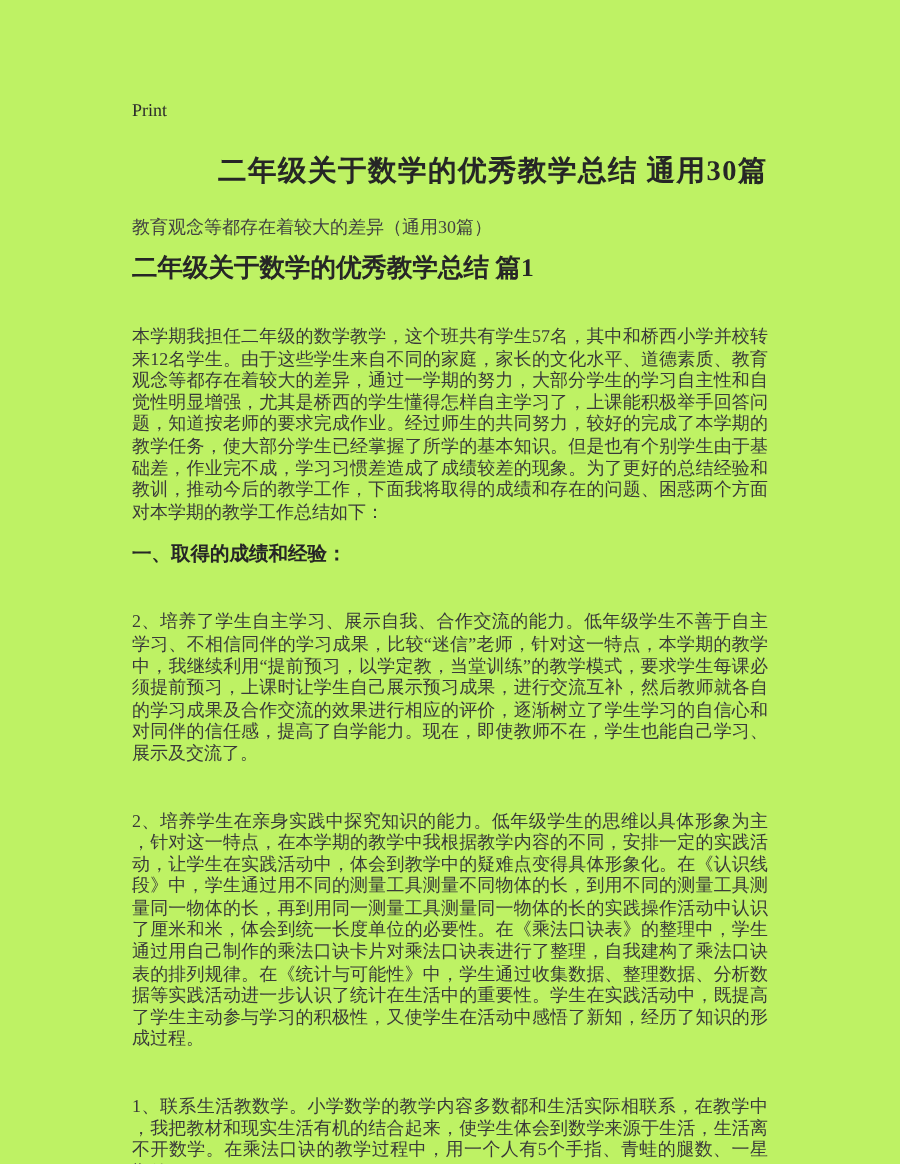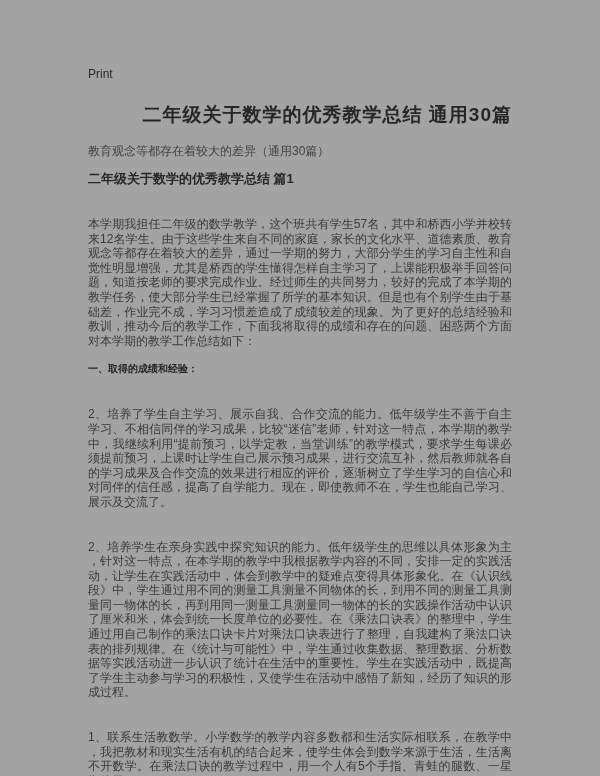--- a/index.html
+++ b/index.html
@@ -5,24 +5,24 @@
   html, body {
     margin: 0;
     padding: 0;
     background: #ffffff;
   }
   .page {
     position: relative;
     width: 600px;
     height: 776px;
     box-sizing: border-box;
-    background: #a3a3a3;
+    background: #bef264;
     padding: 64px 88px 0 88px;
     overflow: hidden;
-    font-family: Liberation Sans, sans-serif;
+    font-family: Liberation Serif, serif;
     color: #3a3a3a;
   }
   .print-link {
     font-size: 12px;
     line-height: 14px;
     color: #2b2b2b;
     cursor: pointer;
     display: inline-block;
   }
   .doc-title {
@@ -35,37 +35,37 @@
     letter-spacing: 1px;
   }
   .doc-subtitle {
     margin: 17px 0 0 0;
     font-size: 12px;
     line-height: 15px;
     color: #424242;
   }
   .article-heading {
     margin: 12px 0 0 0;
-    font-size: 13px;
+    font-size: 17px;
     line-height: 16px;
     font-weight: bold;
     color: #262626;
   }
   .body-para {
     margin: 30px 0 0 0;
     font-size: 12px;
     line-height: 14.6px;
     text-align: justify;
     word-break: break-all;
     line-break: anywhere;
     color: #3a3a3a;
   }
   .section-heading {
     margin: 13px 0 0 0;
-    font-size: 10px;
+    font-size: 13px;
     line-height: 16px;
     font-weight: bold;
     color: #262626;
   }
 </style>
 </head>
 <body>
 
 <div class="page">
 

